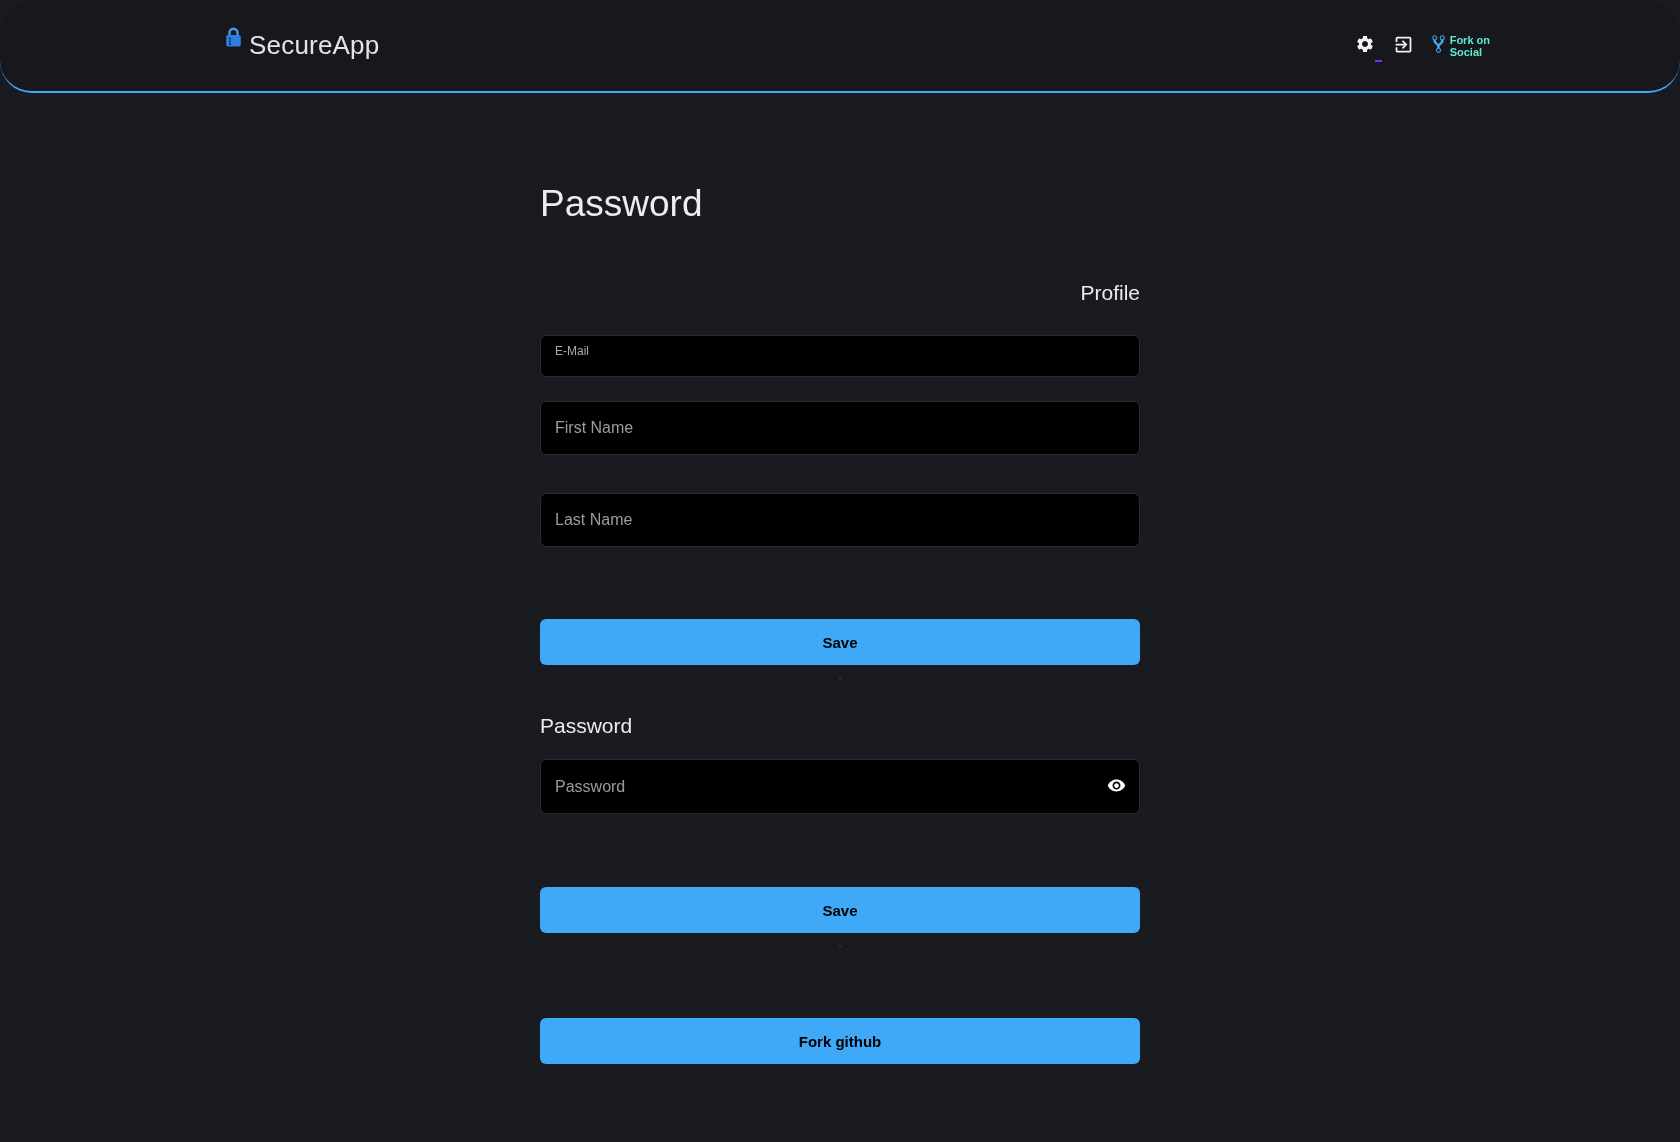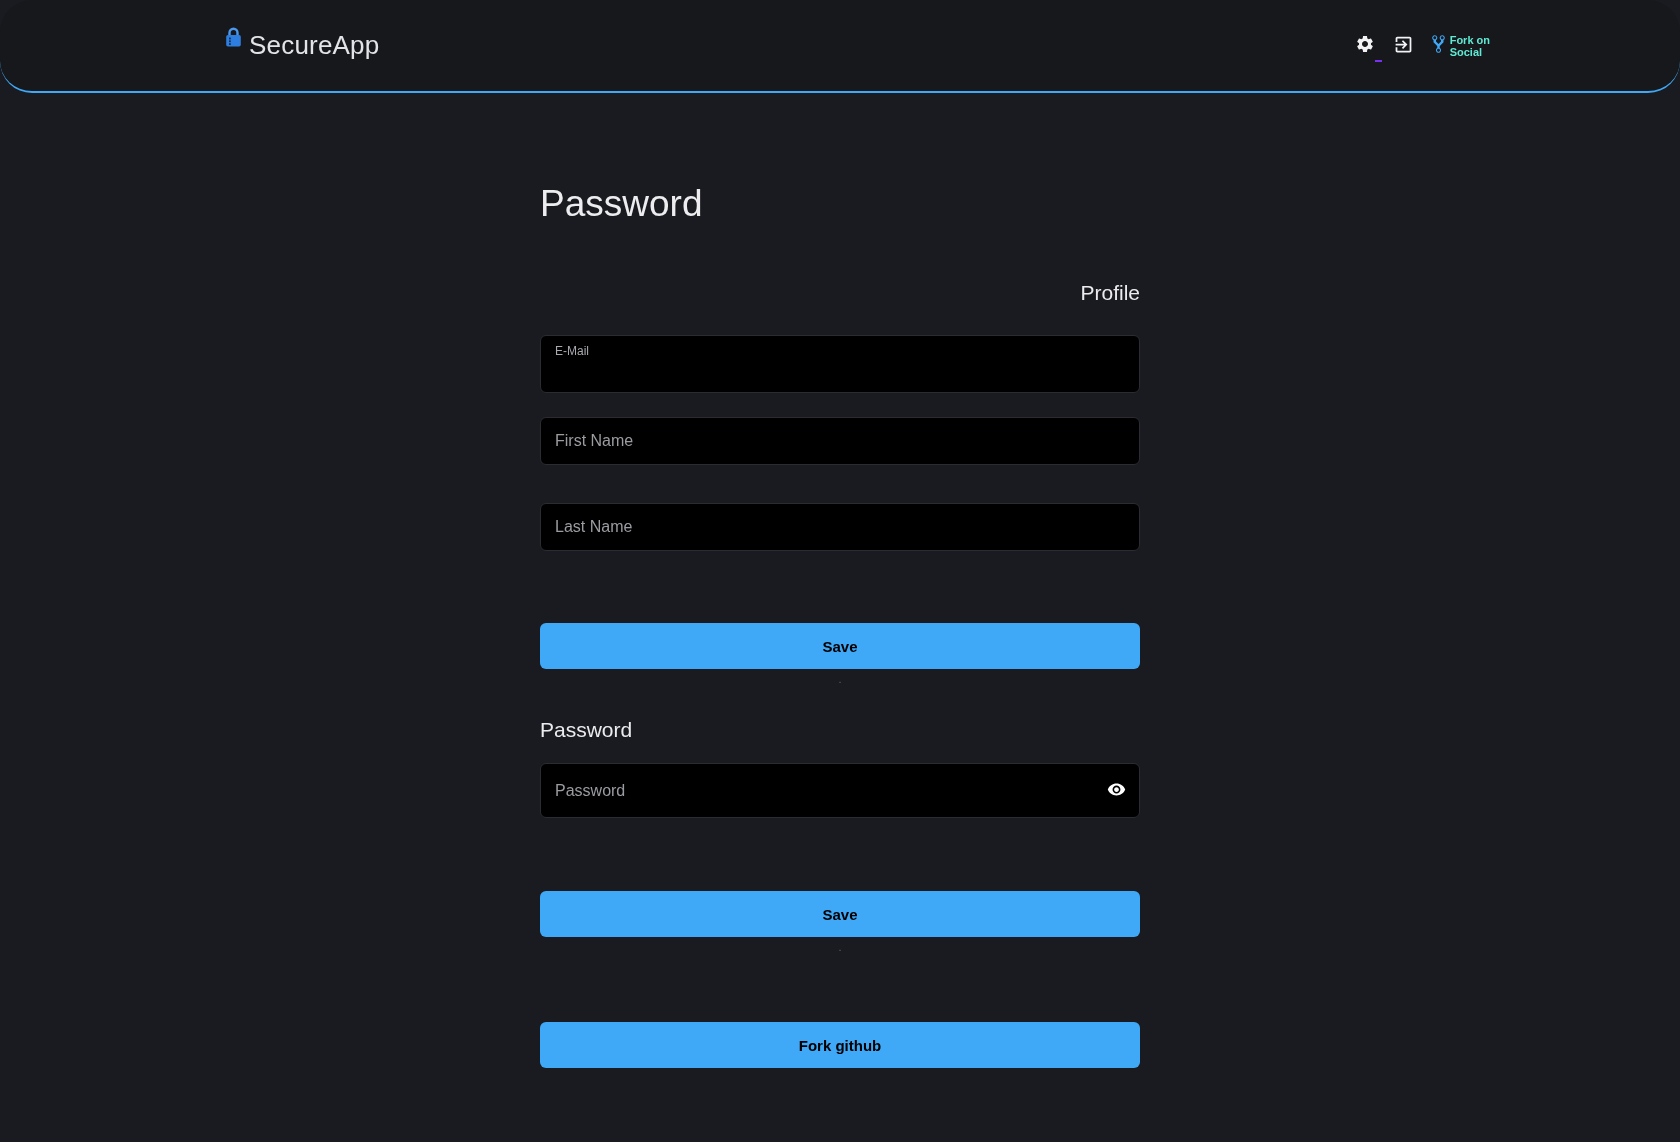--- a/index.html
+++ b/index.html
@@ -48,33 +48,33 @@
   .profile-heading  { margin-top: 56px; text-align: right; }
   .password-heading { margin-top: 34px; }
   .social-heading   { margin-top: 36px; }
 
   .field-shell {
     background: #000;
     border: 1px solid #2b2c31;
     border-radius: 6px;
   }
   .email-field {
-    margin-top: 30px; height: 58px;
+    margin-top: 30px; height: 42px;
     padding: 8px 14px 0;
     display: flex; flex-direction: row;
   }
   .email-label { font-size: 12px; color: #a9aaaf; line-height: 14px; }
   .email-input {
     background: transparent; border: none; outline: none;
     color: #fff; font-size: 16px; font-weight: 500;
     font-family: "Liberation Sans", sans-serif;
     padding-top: 2px; width: 100%;
   }
   .text-input {
-    width: 100%; height: 48px;
+    width: 100%; height: 54px;
     background: #000; border: 1px solid #2b2c31; border-radius: 6px;
     color: #fff; font-size: 16px; padding: 0 14px; outline: none;
     font-family: "Liberation Sans", sans-serif;
   }
   .text-input::placeholder { color: #9b9ca2; }
   .first-name-input { margin-top: 24px; }
   .last-name-input  { margin-top: 38px; }
 
   .password-wrap { position: relative; margin-top: 21px; }
   .password-wrap .text-input { height: 55px; padding-right: 48px; }

